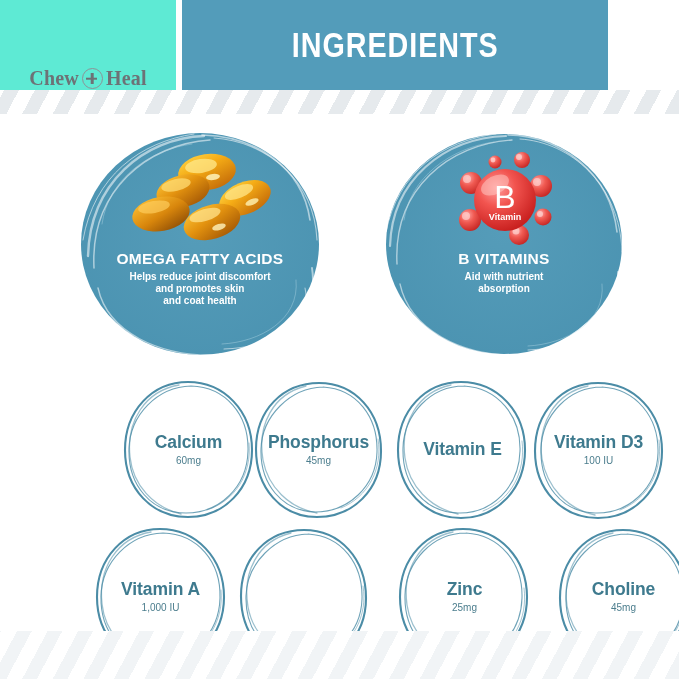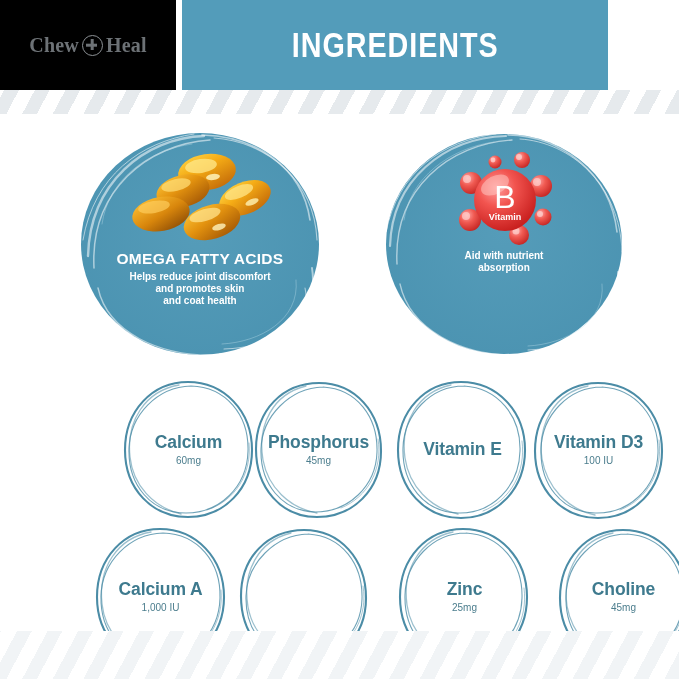--- a/index.html
+++ b/index.html
@@ -20,23 +20,23 @@
     position: absolute;
     left: 0; top: 0;
     width: 679px;
     height: 90px;
   }
   .header-logo-panel {
     position: absolute;
     left: 0; top: 0;
     width: 176px;
     height: 90px;
-    background: #000000;
+    background: #5eead4;
     display: flex;
-    align-items: center;
+    align-items: flex-end;
     justify-content: center;
   }
   .logo {
     display: flex;
     align-items: center;
     justify-content: center;
     gap: 3px;
     font-family: "Liberation Serif", serif;
     font-weight: bold;
     font-size: 20px;
@@ -338,20 +338,21 @@
     <circle cx="22" cy="74" r="11" fill="url(#rsmall)"></circle>
     <circle cx="18" cy="70" r="4" fill="#ffd2cf" opacity=".7"></circle>
 
     <circle cx="57" cy="54" r="31" fill="url(#rball)"></circle>
     <ellipse cx="47" cy="39" rx="15" ry="9" fill="#ffc4c0" opacity=".55" transform="rotate(-28 47 39)"></ellipse>
     <text x="57" y="62" text-anchor="middle" fill="#ffffff" font-family="Liberation Sans, sans-serif" font-size="32" font-weight="normal">B</text>
     <text x="57" y="74" text-anchor="middle" fill="#ffffff" font-family="Liberation Sans, sans-serif" font-size="9" font-weight="bold">Vitamin</text>
   </svg>
 
   <div class="feature-body" style="top:122px;">
+    <div class="feature-title">B VITAMINS</div>
     <div class="feature-desc">
       <div>Aid with nutrient</div>
       <div>absorption</div>
     </div>
   </div>
 </div>
 
 <div class="ing" style="left:79px; top:377px;">
   <svg class="ing-ring" viewBox="0 0 139 145">
     <g fill="none" stroke="#4b8ca6" stroke-linecap="round">
@@ -414,21 +415,21 @@
 <div class="ing" style="left:51px; top:524px;">
   <svg class="ing-ring" viewBox="0 0 139 145">
     <g fill="none" stroke="#4b8ca6" stroke-linecap="round">
       <path d="M69 5 C 105 5, 133 34, 133 73 C 133 112, 105 140, 69 140 C 33 140, 6 112, 6 73 C 6 34, 33 5, 69 5 Z" stroke-width="2.1"></path>
       <path d="M72 9 C 107 10, 130 38, 129 74 C 128 110, 101 136, 67 136 C 32 136, 9 108, 10 72 C 11 38, 38 10, 72 9" stroke-width="1.1" opacity=".8"></path>
       <path d="M60 8 C 26 14, 7 44, 11 80 C 14 108, 34 130, 62 137" stroke-width="1.3" opacity=".55"></path>
       <path d="M88 133 C 116 124, 133 97, 130 66" stroke-width="1" opacity=".5"></path>
     </g>
   </svg>
   <div class="ing-text">
-    <div class="ing-name">Calcium A</div>
+    <div class="ing-name">Vitamin A</div>
     <div class="ing-amt">1,000 IU</div>
   </div>
 </div>
 
 <div class="ing" style="left:194px; top:524px;">
   <svg class="ing-ring" viewBox="0 0 139 145">
     <g fill="none" stroke="#4b8ca6" stroke-linecap="round">
       <path d="M70 6 C 106 6, 132 35, 132 74 C 132 113, 104 140, 68 140 C 32 140, 7 111, 7 72 C 7 33, 34 6, 70 6 Z" stroke-width="2.1"></path>
       <path d="M74 10 C 108 12, 129 40, 128 75 C 127 109, 100 135, 66 135 C 33 134, 11 107, 12 72 C 13 39, 41 11, 74 10" stroke-width="1.1" opacity=".8"></path>
       <path d="M57 9 C 24 17, 8 48, 14 83 C 19 110, 40 131, 68 136" stroke-width="1.3" opacity=".55"></path>

